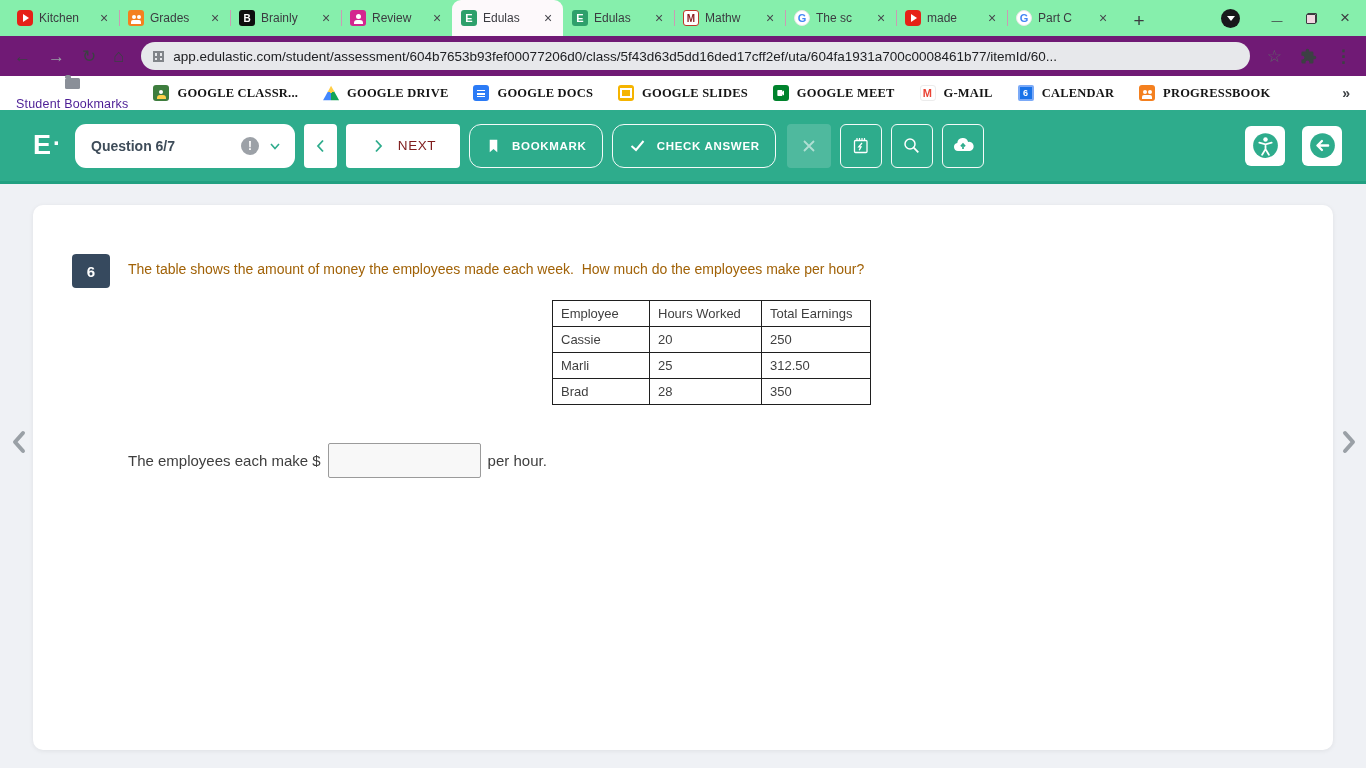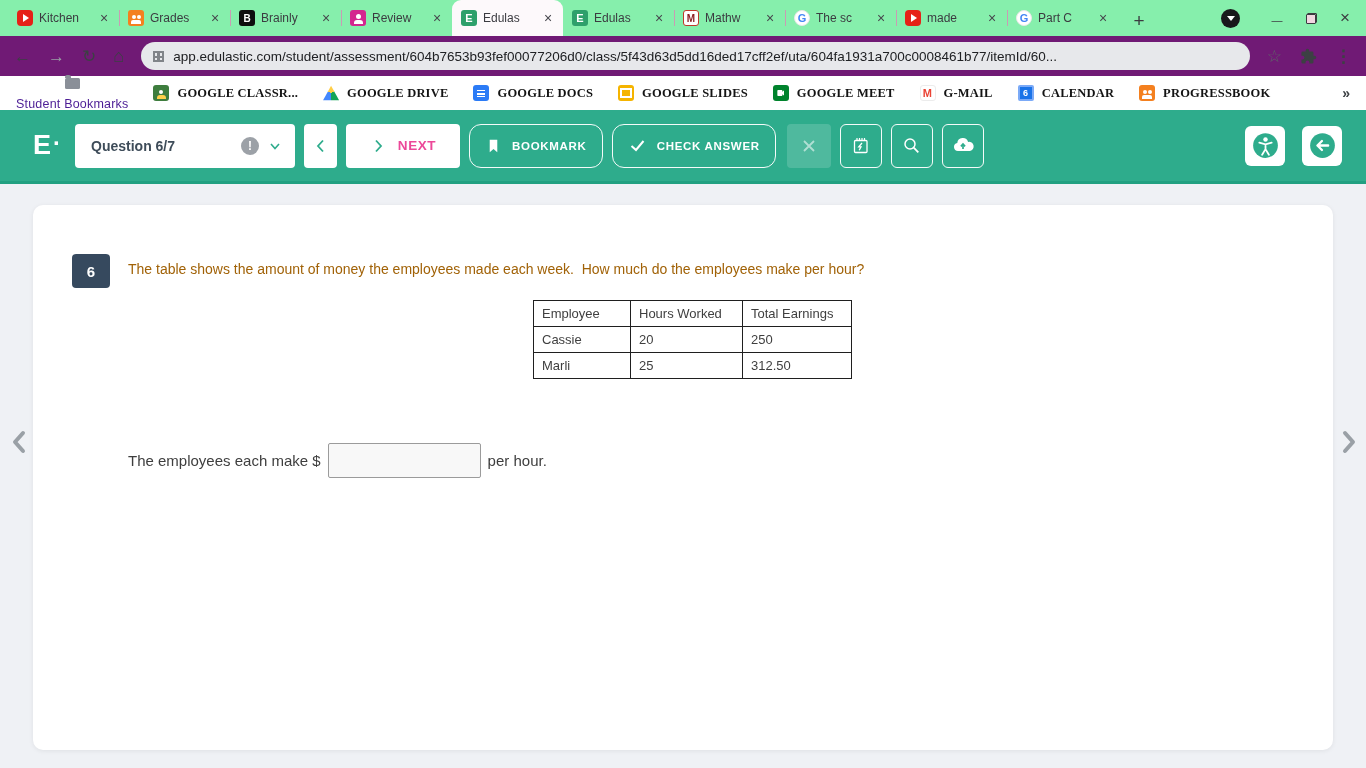--- a/index.html
+++ b/index.html
@@ -99,30 +99,30 @@
   .folder-icon::before { content:""; position:absolute; top:-3px; left:0; width:6px; height:3px;
                          background:#8A8F98; border-radius:2px 2px 0 0; }
   .bm-overflow { margin-left:auto; color:#3C4043; font-size:14px; font-weight:700; }
   .bm-overflow::after { content:"»"; }
 
   
   .toolbar { height:74px; background:#2EAC8C; border-bottom:3px solid #21A081;
              display:flex; align-items:center; padding:0 24px 0 33px; gap:9px; }
   .logo { color:#fff; font-weight:700; font-size:27px; margin-right:5px; line-height:1; }
   .logo::after { content:"·"; font-size:24px; position:relative; top:-3px; margin-left:2px; }
-  .qbox { width:220px; height:44px; background:#fff; border-radius:4px; display:flex; align-items:center;
+  .qbox { width:220px; height:44px; background:#fff; border-radius:11px; display:flex; align-items:center;
           padding:0 12px 0 16px; gap:8px; }
   .qbox .qlabel { flex:1; color:#3E4C59; font-weight:700; font-size:14px; }
   .excl-icon { width:18px; height:18px; border-radius:50%; background:#9CA1A7; color:#fff; font-weight:700;
                font-size:12px; display:flex; align-items:center; justify-content:center; flex:none; }
   .excl-icon::after { content:"!"; }
   .btn-white { height:44px; background:#fff; border-radius:4px; display:flex; align-items:center;
                justify-content:center; }
   .prev-btn { width:33px; }
-  .next-btn { width:114px; gap:12px; color:#ec4899; font-weight:700; font-size:13.5px; letter-spacing:.6px; }
+  .next-btn { width:114px; gap:12px; color:#7f1d1d; font-weight:400; font-size:13.5px; letter-spacing:.6px; }
   .btn-outline { height:44px; border:1px solid rgba(255,255,255,.95); border-radius:12px; display:flex;
                  align-items:center; gap:10px; padding:0 15px; color:#fff; font-weight:700; font-size:11.5px;
                  letter-spacing:.7px; background:transparent; }
   .btn-disabled { width:44px; height:44px; background:rgba(255,255,255,.16); border-radius:4px;
                   display:flex; align-items:center; justify-content:center; margin-left:2px; }
   .btn-icon { width:42px; height:44px; border:1px solid rgba(255,255,255,.95); border-radius:6px;
               display:flex; align-items:center; justify-content:center; }
   .toolbar-right { margin-left:auto; display:flex; gap:17px; }
   .btn-round { width:40px; height:40px; background:#fff; border-radius:6px; display:flex;
                align-items:center; justify-content:center; }
@@ -131,21 +131,21 @@
   .content { position:relative; height:584px; background:#EFF1F5; }
   .side-chev { position:absolute; top:243px; width:26px; height:30px; display:flex; align-items:center;
                justify-content:center; }
   .side-chev.left { left:6px; } .side-chev.right { right:4px; }
   .card { position:absolute; left:33px; right:33px; top:21px; bottom:18px; background:#fff;
           border-radius:10px; box-shadow:0 1px 5px rgba(0,0,0,.07); }
   .qbadge { position:absolute; left:39px; top:49px; width:38px; height:34px; background:#36495E;
             border-radius:4px; color:#fff; font-weight:700; font-size:15px; display:flex;
             align-items:center; justify-content:center; }
   .qtext { position:absolute; left:95px; top:56px; font-size:14px; color:#a16207; white-space:pre-wrap; }
-  .qtable { position:absolute; left:500px; top:95px; border-collapse:collapse; font-size:13px; color:#3F3F3F;padding-left:12px; }
+  .qtable { position:absolute; left:519px; top:95px; border-collapse:collapse; font-size:13px; color:#3F3F3F;padding-left:12px; }
   .qtable th, .qtable td { border:1px solid #1F1F1F; font-weight:400; text-align:left; padding:5px 8px;
                            height:18px; background:#fff; }
   .qtable .c1 { width:97px; } .qtable .c2 { width:112px; } .qtable .c3 { width:109px; }
   .answer-row { position:absolute; left:95px; top:238px; display:flex; align-items:center; gap:7px;
                 font-size:15px; color:#3E3E3E; }
   .answer-input { width:153px; height:35px; background:#F8F8F8; border:1px solid #9B9B9B; border-radius:2px;
                   font-size:15px; padding:0 8px; font-family:"Liberation Sans",sans-serif; }
   svg { display:block; }
 </style>
 </head>
@@ -373,20 +373,25 @@
         <tr>
           <td>Cassie</td>
           <td>20</td>
           <td>250</td>
         </tr>
         <tr>
           <td>Marli</td>
           <td>25</td>
           <td>312.50</td>
         </tr>
+        <tr>
+          <td>Brad</td>
+          <td>28</td>
+          <td>350</td>
+        </tr>
       </tbody>
     </table>
 
     <div class="answer-row">
       <span>The employees each make $</span>
       <input class="answer-input" type="text" style="">
       <span>per hour.</span>
     </div>
   </div>
 </div>

